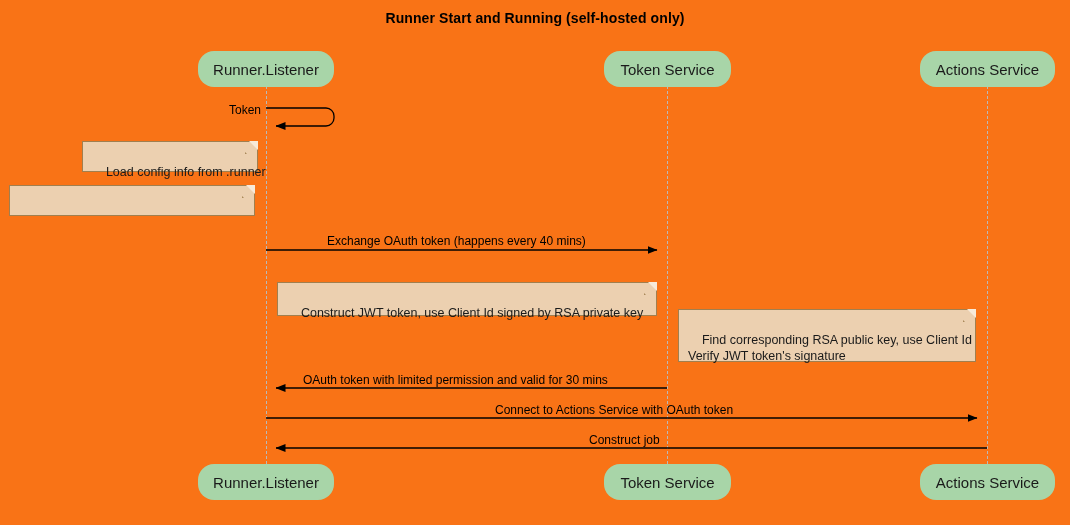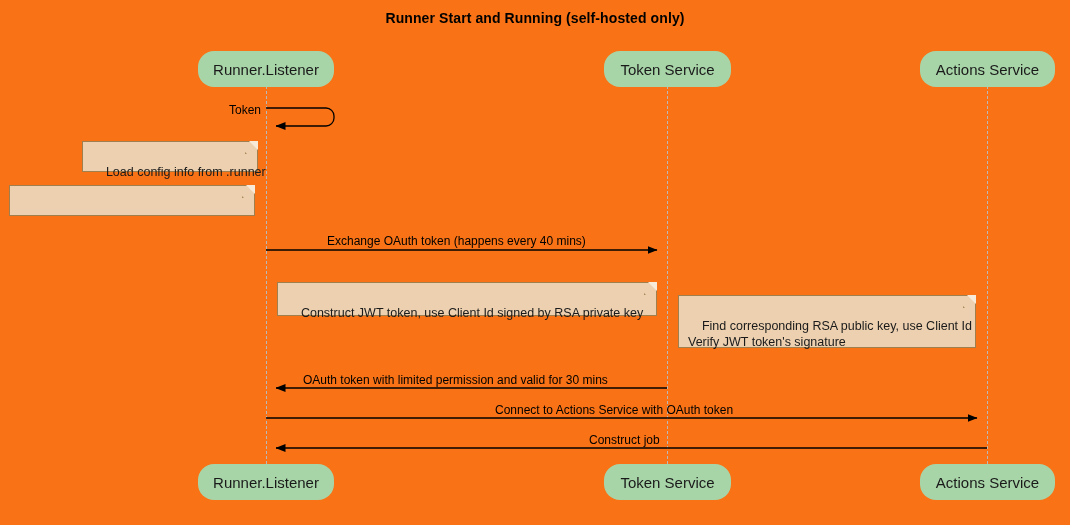--- a/index.html
+++ b/index.html
@@ -184,20 +184,20 @@
     <span class="fold"></span>
     <span class="fold-edge"></span>
   </div>
 
   <div class="note" style="left:277px; top:263px; width:380px; height:34px;margin-top:19px;">
     <span>Construct JWT token, use Client Id signed by RSA private key</span>
     <span class="fold"></span>
     <span class="fold-edge"></span>
   </div>
 
-  <div class="note" style="left:678px; top:295px; width:298px; height:53px;">
+  <div class="note" style="left:678px; top:309px; width:298px; height:53px;">
     <span>Find corresponding RSA public key, use Client Id
 Verify JWT token's signature</span>
     <span class="fold"></span>
     <span class="fold-edge"></span>
   </div>
 
 </div>
 
 </body></html>

